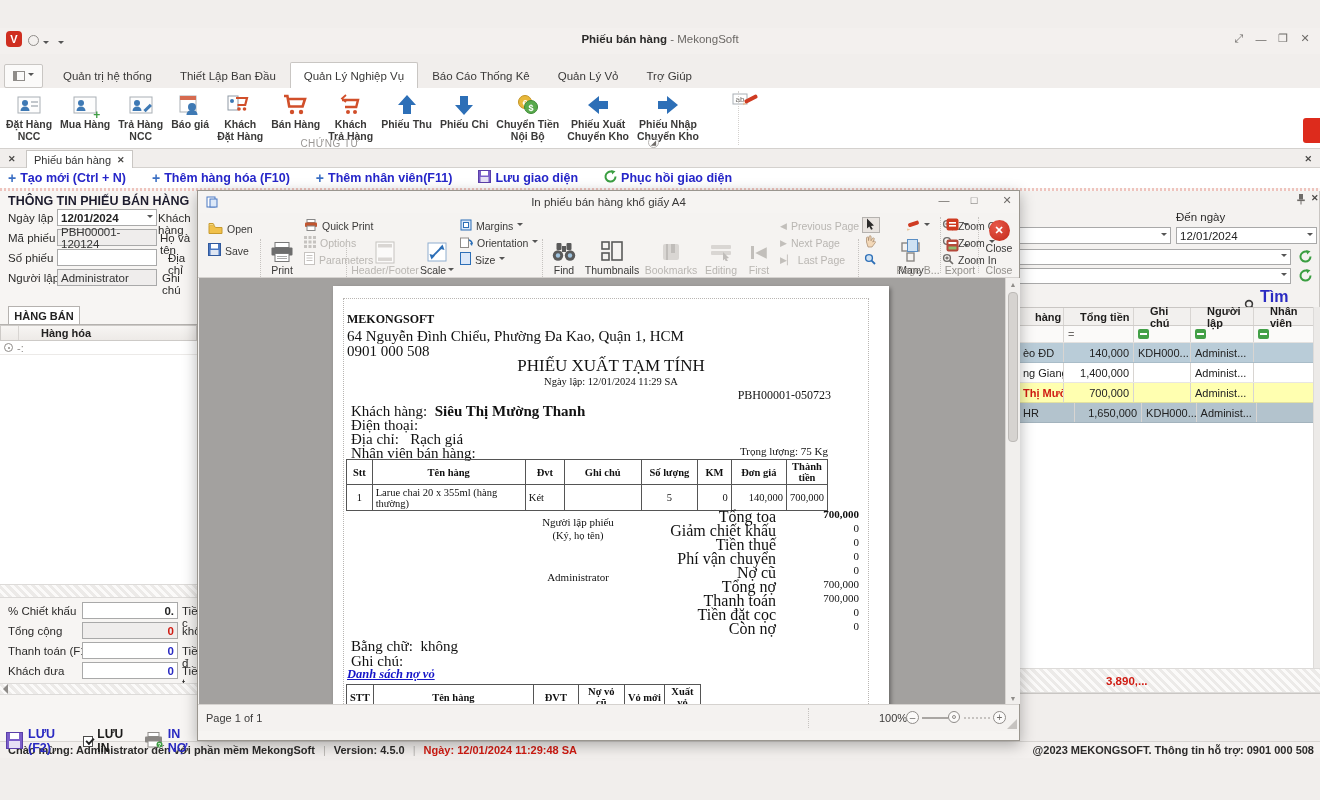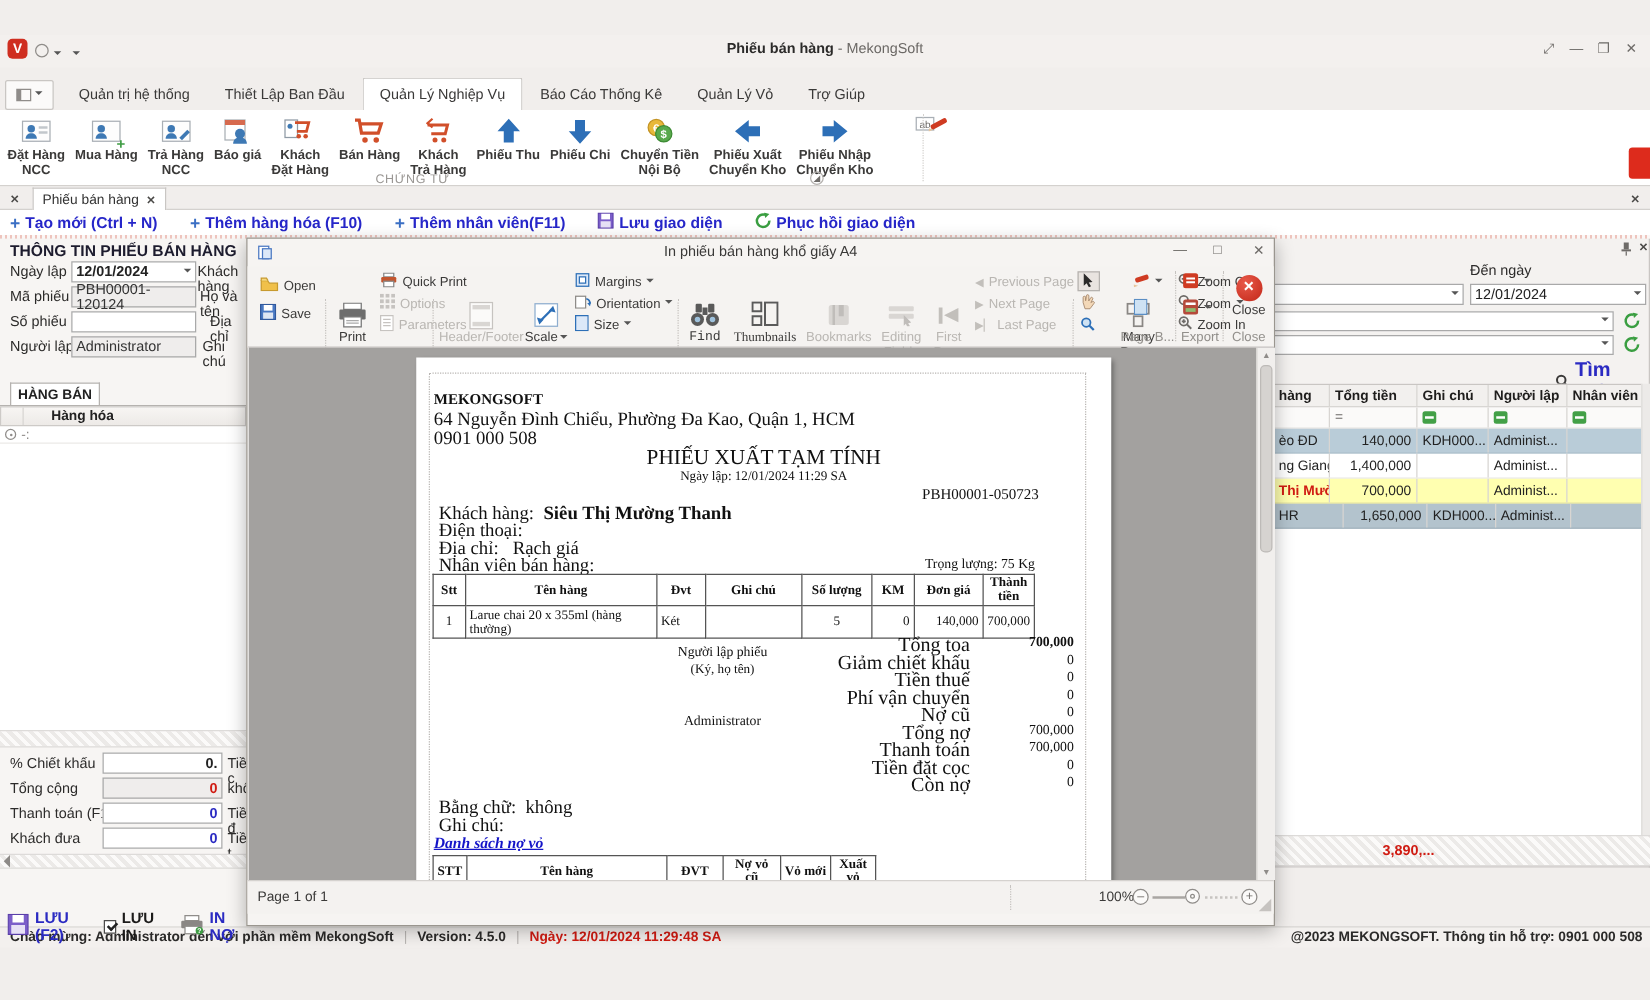--- a/index.html
+++ b/index.html
@@ -40,21 +40,21 @@
   .redhatch{left:0;top:188px;width:1320px;height:3px;background:repeating-linear-gradient(90deg,#eec4bd 0 2px,#faf7f6 2px 4px)}
   
   .lpanel{left:0;top:191px;width:197px;height:550px;background:#f7f5f3;z-index:5}
   .flabel{font-size:11.5px;color:#2c2b2a}
   .grid-hdr{background:linear-gradient(#f7f5f3,#edeae7);border:1px solid #cdcac7;font-weight:bold;font-size:11px;display:flex;align-items:center}
   .btn-txt{font-size:12.5px;font-weight:bold;color:#2a2ac2}
   .chk{width:11px;height:11px;border:1px solid #4c4b4a;background:#fff;position:relative;display:inline-block}
   .chk::after{content:"";position:absolute;left:1.5px;top:1.5px;width:6px;height:3px;border-left:2px solid #222;border-bottom:2px solid #222;transform:rotate(-45deg)}
   
   .rpanel{left:1018px;top:191px;width:302px;height:503px;background:#f4f2f0;border:1px solid #c9c6c3;border-top:none;z-index:5}
-  .rp-hcell{font-weight:bold;font-size:11px;color:#1e1d1c;padding-left:4px;border-right:1px solid #d8d5d2;display:flex;align-items:center;height:100%}
+  .rp-hcell{font-weight:bold;font-size:11px;color:#1e1d1c;padding-left:16px;border-right:1px solid #d8d5d2;display:flex;align-items:center;height:100%}
   .rp-cell{font-size:11px;padding:0 4px;display:flex;align-items:center;height:100%;border-right:1px solid #d8d5d2;overflow:hidden;white-space:nowrap}
   .fgreen{width:11px;height:10px;background:#43a047;border-radius:2px;position:relative}
   .fgreen::after{content:"";position:absolute;left:2px;top:4px;width:7px;height:2px;background:#fff}
   .refresh svg{display:block}
   
   .dlg{left:197px;top:190px;width:823px;height:551px;background:#f6f4f2;border:1px solid #9a968f;box-shadow:0 4px 14px rgba(0,0,0,.3);z-index:30}
   .dlg-title{left:0;top:0;width:100%;height:22px;display:flex;align-items:center}
   .dlg-title .t{position:absolute;left:0;width:100%;text-align:center;font-size:11.5px;color:#3a3938}
   .tb-sep{position:absolute;top:26px;height:56px;border-left:1px dotted #c6c3c0}
   .glabel{position:absolute;top:73px;font-size:10.5px;color:#928f8b;text-align:center}
@@ -639,29 +639,29 @@
     <div class="tbig" style="left:350px;width:32px">
       <span class="ic"><svg width="26" height="20" viewBox="0 0 26 20">
             <rect x="5.5" y="1" width="5" height="7" rx="1" fill="#5a5a5a"></rect>
             <rect x="15.5" y="1" width="5" height="7" rx="1" fill="#5a5a5a"></rect>
             <rect x="11" y="4" width="4" height="6" fill="#5a5a5a"></rect>
             <circle cx="7" cy="13.5" r="5.2" fill="#5a5a5a"></circle>
             <circle cx="19" cy="13.5" r="5.2" fill="#5a5a5a"></circle>
             <circle cx="7" cy="13.5" r="2.2" fill="#9fc2dd"></circle>
             <circle cx="19" cy="13.5" r="2.2" fill="#9fc2dd"></circle>
           </svg></span>
-      <span style="white-space: pre-line; font-family: Liberation Mono, monospace;">Find</span>
+      <span style="white-space: pre-line;">Find</span>
     </div>
     <div class="tbig" style="left:386px;width:56px">
       <span class="ic"><svg width="22" height="22" viewBox="0 0 22 22">
             <rect x="1" y="1" width="7" height="7" fill="none" stroke="#5a5a5a" stroke-width="1.6"></rect>
             <rect x="1" y="12" width="7" height="7" fill="none" stroke="#5a5a5a" stroke-width="1.6"></rect>
             <rect x="11" y="1" width="10" height="18" fill="none" stroke="#5a5a5a" stroke-width="1.6"></rect>
           </svg></span>
-      <span style="white-space: pre-line; font-family: Liberation Serif, serif;">Thumbnails</span>
+      <span style="white-space: pre-line;">Thumbnails</span>
     </div>
     <div class="tbig dis" style="left:446px;width:54px">
       <span class="ic"><svg width="20" height="20" viewBox="0 0 20 20">
             <rect x="2" y="2" width="16" height="16" rx="2" fill="#d9d6d3"></rect>
             <rect x="5" y="2" width="2" height="16" fill="#c0bdba"></rect>
             <rect x="10" y="2" width="4" height="9" fill="#c0bdba"></rect>
           </svg></span>
       <span style="white-space: pre-line;">Bookmarks</span>
     </div>
     <div class="tbig dis" style="left:502px;width:42px">

